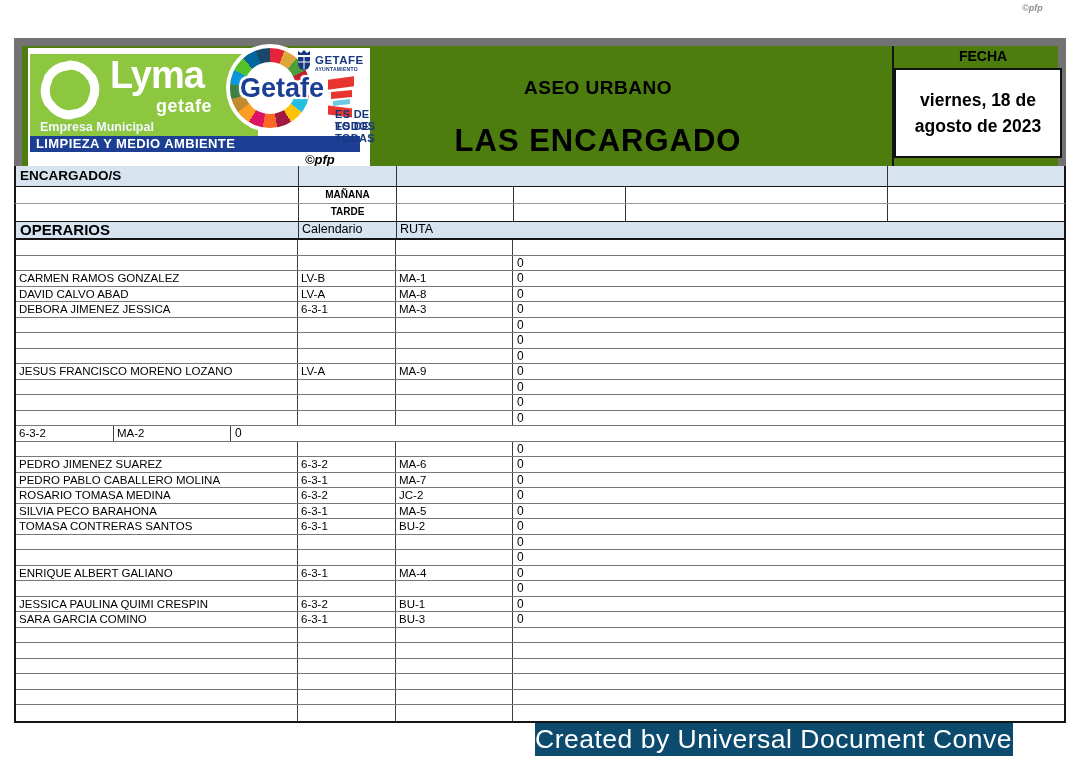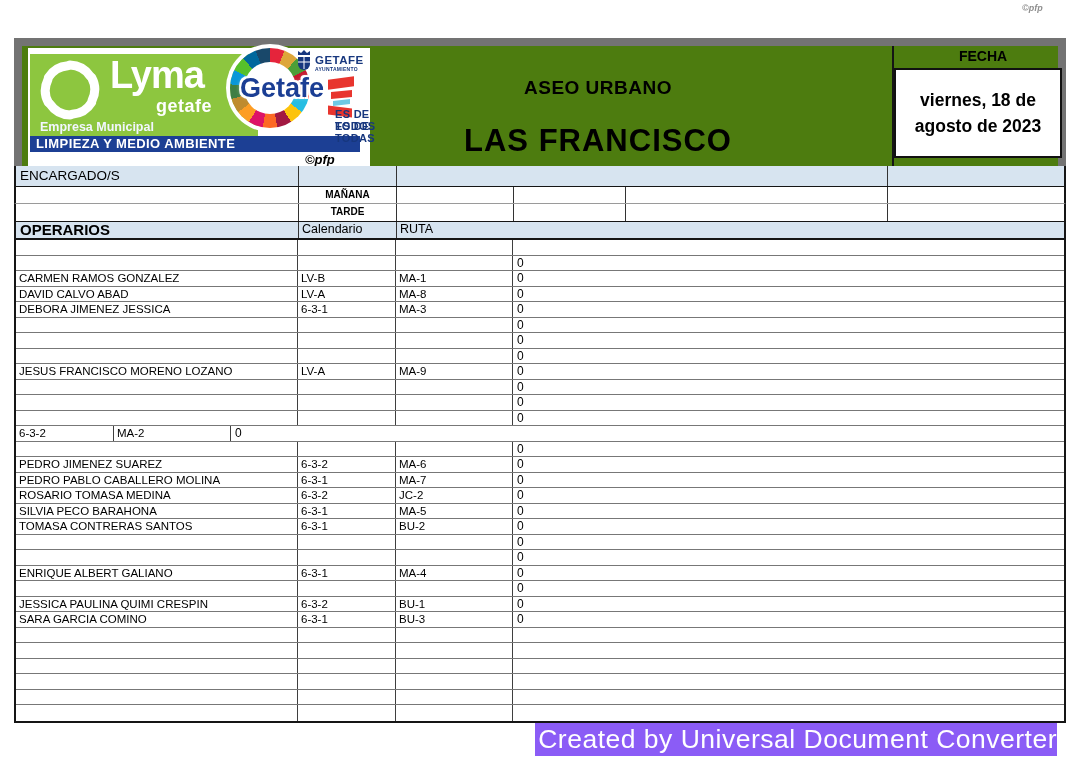--- a/index.html
+++ b/index.html
@@ -44,21 +44,21 @@
   .flag-2{left:303px;top:43px;width:21px;height:7px;transform:skewY(-6deg);}
   .flag-3{left:305px;top:52px;width:17px;height:5px;background:#6ec9e4;transform:skewY(-6deg);}
   .flag-4{left:300px;top:59px;width:24px;height:9px;transform:skewY(7deg);}
   .slogan{position:absolute;font-size:11px;font-weight:bold;color:#17377e;letter-spacing:0.3px;}
   .slogan-1{left:263px;top:60px;padding-left:44px;}
   .slogan-2{left:263px;top:72px;padding-left:44px;}
 
   
   .enc-row{position:absolute;left:14px;top:166px;width:1052px;height:21px;display:flex;background:#d7e4f0;
            border-left:2px solid #151515;border-right:2px solid #151515;border-bottom:1px solid #151515;box-sizing:border-box;}
-  .enc-label{width:283px;font-weight:normal;font-size:13.5px;line-height:19px;padding-left:4px;box-sizing:border-box;border-right:1px solid #333;}
+  .enc-label{width:283px;font-weight:bold;font-size:13.5px;line-height:19px;padding-left:4px;box-sizing:border-box;border-right:1px solid #333;}
   .enc-c2{width:98px;border-right:1px solid #333;box-sizing:border-box;}
   .enc-c3{width:491px;border-right:1px solid #333;box-sizing:border-box;}
   .enc-c4{flex:1;}
 
   .shift-row{position:absolute;left:14px;width:1052px;display:flex;background:#fff;
              border-left:2px solid #151515;border-right:2px solid #151515;box-sizing:border-box;}
   .shift-row-1{top:187px;height:17px;border-bottom:1px solid #9a9a9a;}
   .shift-row-2{top:204px;height:18px;border-bottom:1px solid #151515;}
   .sc{box-sizing:border-box;border-right:1px solid #333;}
   .sc-1{width:283px;}
@@ -80,21 +80,21 @@
   .drow{display:flex;height:15.5px;border-bottom:1px solid #777;box-sizing:border-box;}
   .drow:last-child{border-bottom:none;}
   .dcell{box-sizing:border-box;border-right:1px solid #3f3f3f;font-size:11.5px;line-height:14px;
          padding-left:3px;white-space:nowrap;overflow:hidden;color:#000;}
   .dc-name{width:282px;}
   .dc-cal{width:98px;}
   .dc-ruta{width:117px;}
   .dc-val{flex:1;border-right:none;font-size:12px;padding-left:4px;}
 
   
-  .watermark{position:absolute;left:535px;top:723px;width:522px;height:33px;background:#8b5cf6;
+  .watermark{position:absolute;left:535px;top:723px;width:478px;height:33px;background:#0c4a6e;
              color:#ffffff;font-size:26.5px;line-height:33px;text-align:right;white-space:nowrap;letter-spacing:0.5px;}
 </style>
 </head>
 <body>
 
 <div class="sheet">
 
   <div class="corner-note">©pfp</div>
 
   <div class="band">
@@ -138,21 +138,21 @@
       <div class="flag flag-4"></div>
 
       <div class="slogan slogan-1">ES DE TODOS</div>
       <div class="slogan slogan-2">ES DE TODAS</div>
 
       <div class="logo-pfp">©pfp</div>
     </div>
 
     <div class="title-block">
       <div class="service-title">ASEO URBANO</div>
-      <div class="zone-title">LAS FRANCISCO</div>
+      <div class="zone-title">LAS ENCARGADO</div>
     </div>
 
     <div class="fecha-col">
       <div class="fecha-label">FECHA</div>
     </div>
     <div class="date-box">viernes, 18 de agosto de 2023</div>
   </div>
 
   <div class="enc-row">
     <div class="enc-label">ENCARGADO/S</div>

